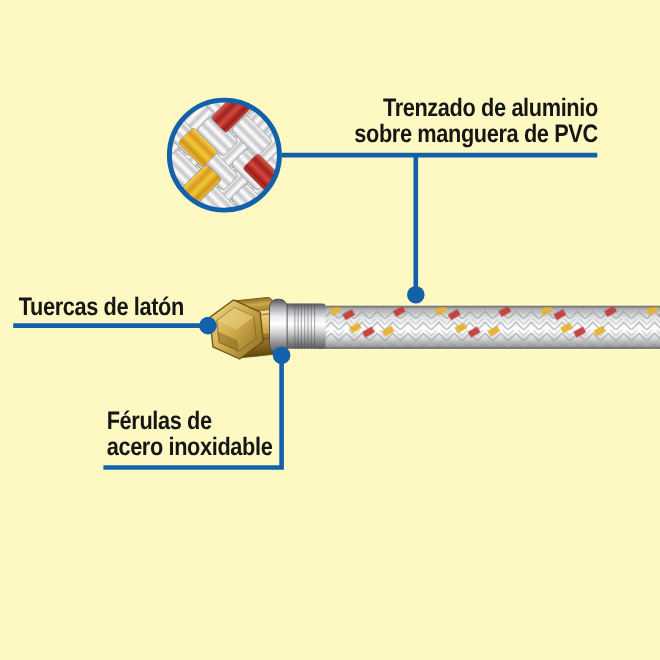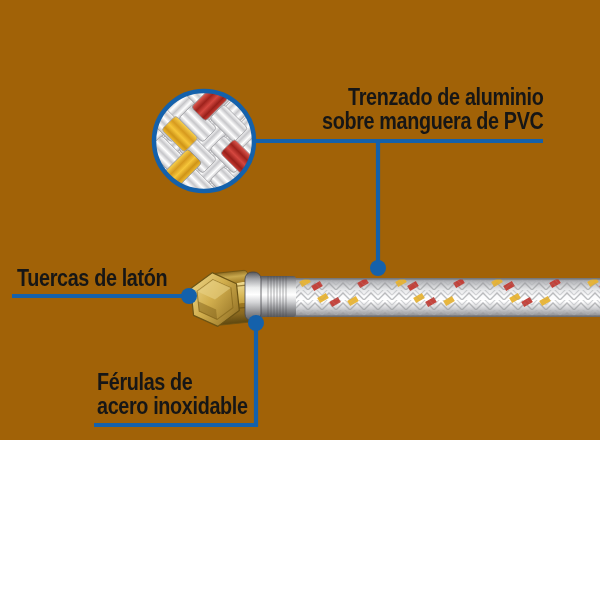--- a/index.html
+++ b/index.html
@@ -1,16 +1,16 @@
 <!DOCTYPE html>
 <html><head>
 <meta charset="utf-8">
 <style>
   html,body{margin:0;padding:0;background:#fff;}
-  .stage{position:relative;width:600px;height:440px;background:#a16207;overflow:hidden;
+  .stage{position:relative;width:600px;height:600px;background:#fef9c3;overflow:hidden;
          font-family:"Liberation Sans",sans-serif;}
   .stage svg{position:absolute;left:0;top:0;}
   .lbl{position:absolute;font-weight:700;font-size:23px;line-height:24px;color:#161616;
        letter-spacing:-0.4px;white-space:nowrap;}
   .lbl span{display:block;}
   .lbl-braid{right:57px;top:85px;text-align:right;transform:scaleX(0.86);transform-origin:100% 0;}
   .lbl-nuts{left:17px;top:266px;transform:scaleX(0.86);transform-origin:0 0;}
   .lbl-ferrules{left:97px;top:370px;transform:scaleX(0.86);transform-origin:0 0;}
 </style>
 </head>

